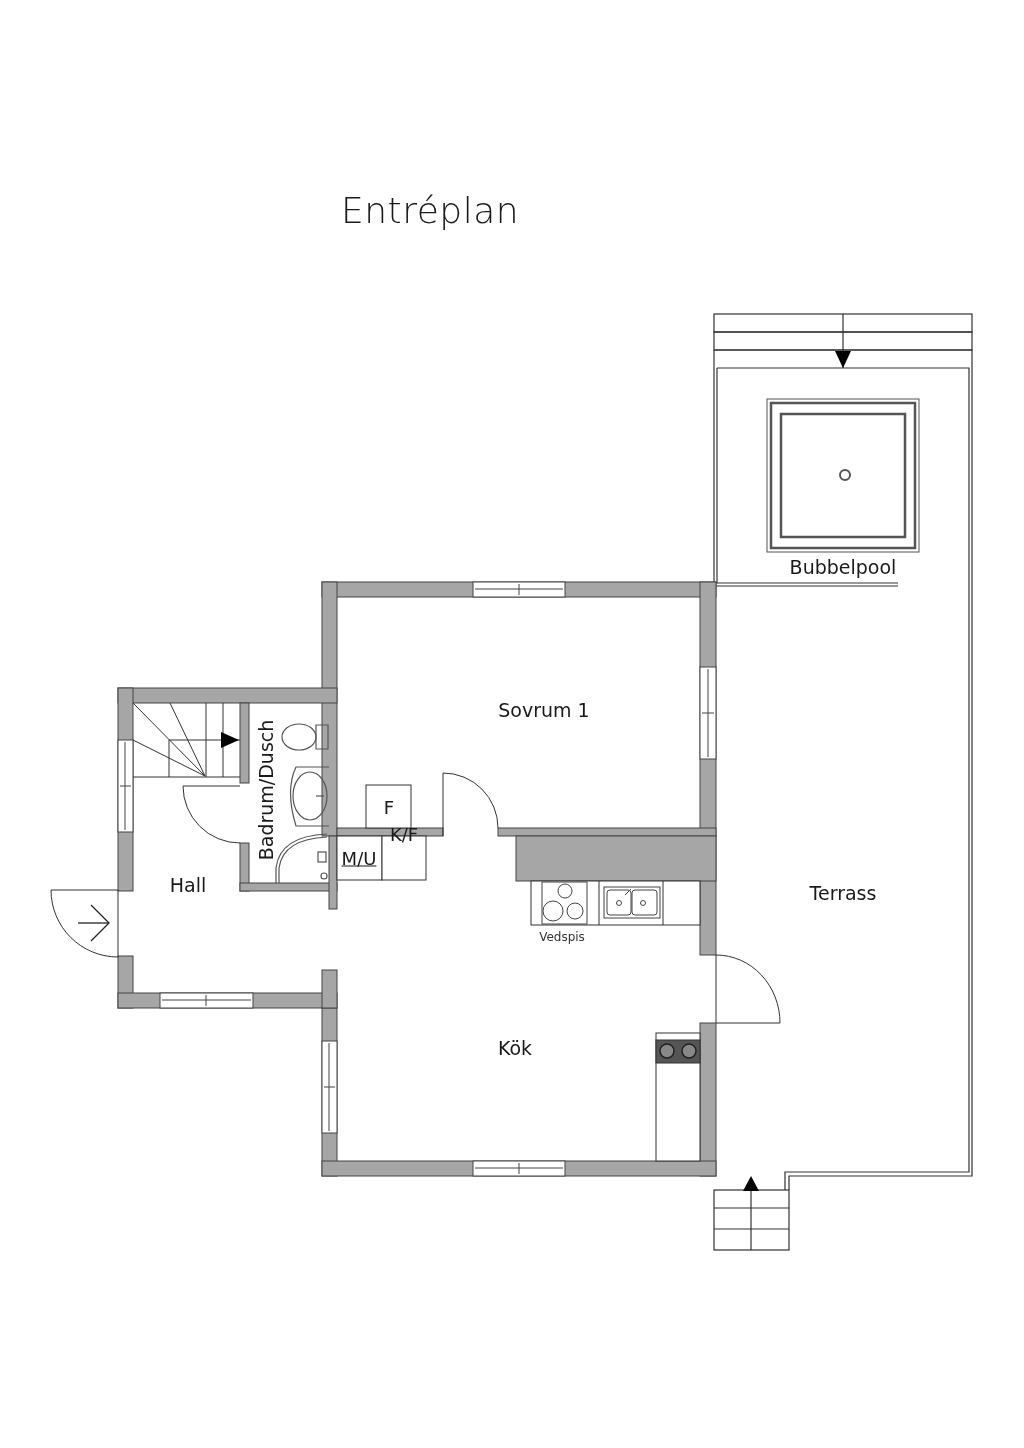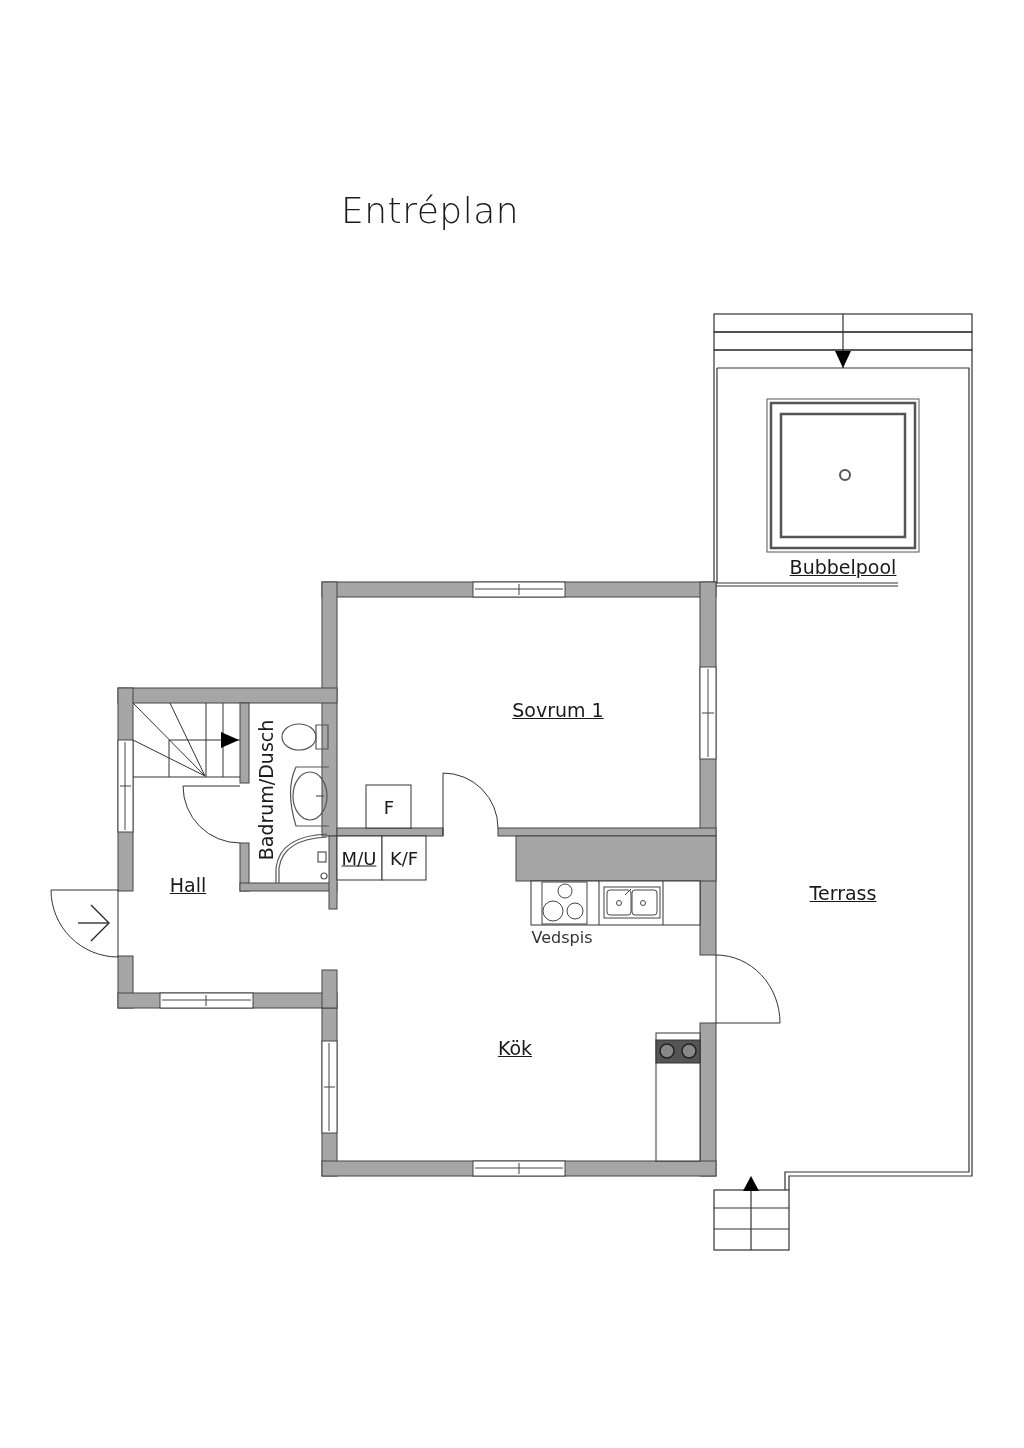--- a/index.html
+++ b/index.html
@@ -1,21 +1,21 @@
 <!DOCTYPE html>
 <html><head>
 <meta charset="utf-8">
 <style>
   html, body { margin: 0; padding: 0; background: #ffffff; }
   body { width: 1024px; height: 1448px; position: relative; overflow: hidden; font-family: "DejaVu Sans", sans-serif; }
   #plan { position: absolute; left: 0; top: 0; }
   .title { position: absolute; left: 0; width: 860px; top: 190px; text-align: center; font-size: 36px; color: #1a1a1a; font-family: "DejaVu Sans", sans-serif; font-weight: 300; letter-spacing: 0.5px; }
   .lbl { position: absolute; color: #1a1a1a; font-family: "DejaVu Sans", sans-serif; white-space: nowrap; }
-  .room { font-size: 19px; transform: translate(-50%, -50%); text-decoration: underline; }
-  .small { font-size: 16px; transform: translate(-50%, -50%); color: #333; }
+  .room { font-size: 19px; transform: translate(-50%, -50%); }
+  .small { font-size: 12px; transform: translate(-50%, -50%); color: #333; }
   .cab { font-size: 18px; transform: translate(-50%, -50%); }
   .vert { font-size: 19px; transform: translate(-50%, -50%) rotate(-90deg); }
 </style>
 </head>
 <body>
 
 <svg id="plan" width="1024" height="1448" viewBox="0 0 1024 1448" xmlns="http://www.w3.org/2000/svg">
 
   <g fill="none" stroke="#333" stroke-width="1.2">
 
@@ -183,23 +183,23 @@
   <g stroke="#333" stroke-width="1">
     <rect x="656" y="1033" width="44" height="128" fill="#fff"></rect>
     <rect x="656" y="1040" width="44" height="23" fill="#555"></rect>
     <circle cx="667" cy="1051" r="7" fill="#888" stroke="#222" stroke-width="1.5"></circle>
     <circle cx="689" cy="1051" r="7" fill="#888" stroke="#222" stroke-width="1.5"></circle>
   </g>
 </svg>
 
 <div class="title">Entréplan</div>
 
-<div class="lbl room" style="left:558px; top:710px;">Sovrum 1</div>
+<div class="lbl room" style="left:544px; top:710px;">Sovrum 1</div>
 <div class="lbl room" style="left:188px; top:885px;">Hall</div>
 <div class="lbl vert" style="left:266px; top:790px;">Badrum/Dusch</div>
 <div class="lbl room" style="left:515px; top:1038px;margin-top:10px;">Kök</div>
 <div class="lbl room" style="left:843px; top:869px;margin-top:24px;">Terrass</div>
 <div class="lbl room" style="left:843px; top:567px;">Bubbelpool</div>
 
 <div class="lbl cab" style="left:389px; top:807px;">F</div>
 <div class="lbl cab" style="left:359px; top:858px;text-decoration:underline;">M/U</div>
-<div class="lbl cab" style="left:404px; top:858px;">K/F</div>
+<div class="lbl cab" style="left:404px; top:834px;">K/F</div>
 <div class="lbl small" style="left:562px; top:937px;">Vedspis</div>
 
 </body></html>

